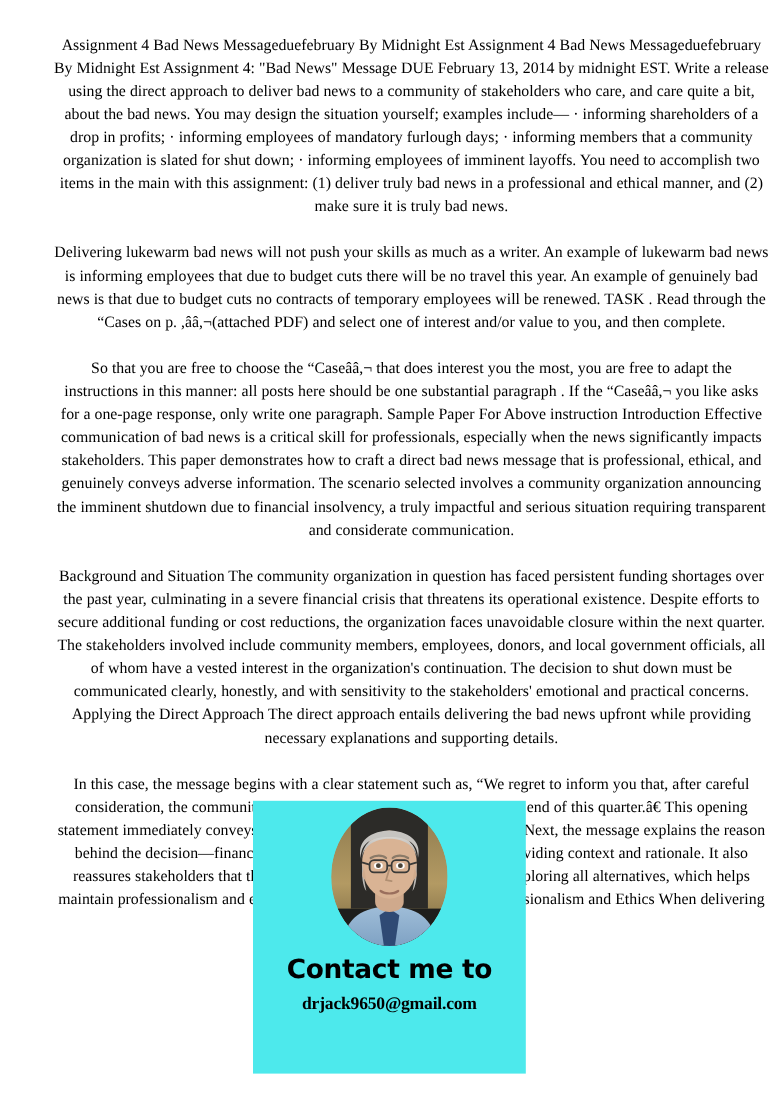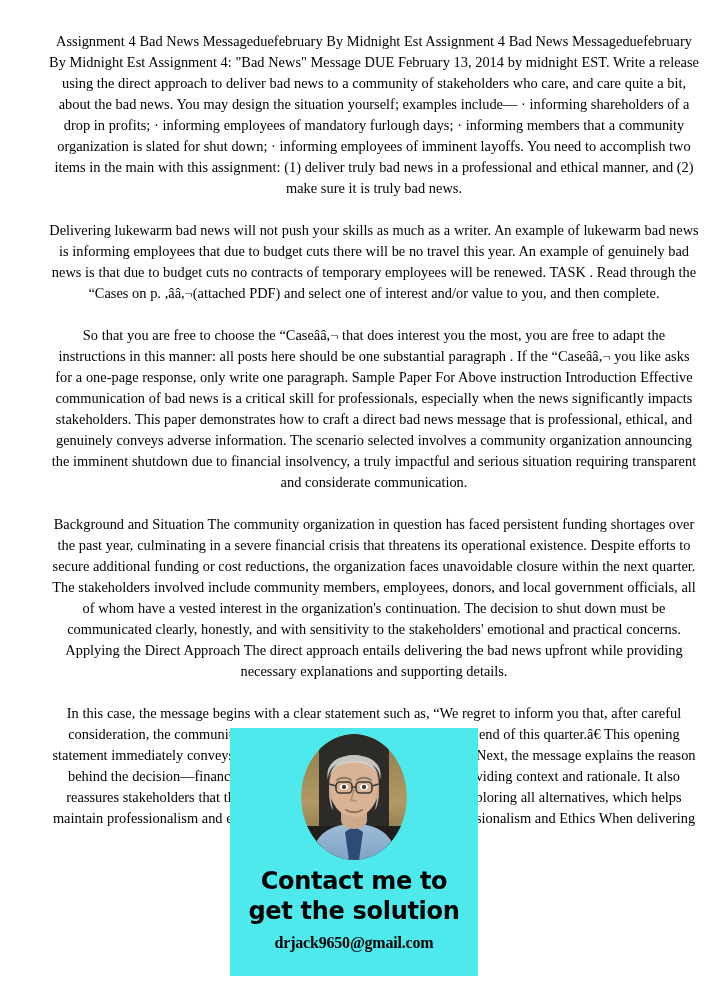--- a/index.html
+++ b/index.html
@@ -156,19 +156,18 @@
           <path d="M53 56 L50 66 L55 67" stroke="#b08f72" stroke-width="1.6" fill="none" stroke-linecap="round"></path>
           <path d="M45 76 C49 79 57 79 61 76" stroke="#9a6f5d" stroke-width="2" fill="none" stroke-linecap="round"></path>
           <path d="M30 56 C27 60 28 65 32 66" fill="#d0ab8d"></path>
           <path d="M76 56 C79 60 78 65 74 66" fill="#d0ab8d"></path>
         </g>
       </svg>
     </div>
 
     <div id="contact-lines">
       <div class="contact-line">Contact me to</div>
-      <div class="contact-line">get the solution</div>
     </div>
 
     <div id="contact-email">drjack9650@gmail.com</div>
   </div>
 
 </div>
 
 </body></html>

